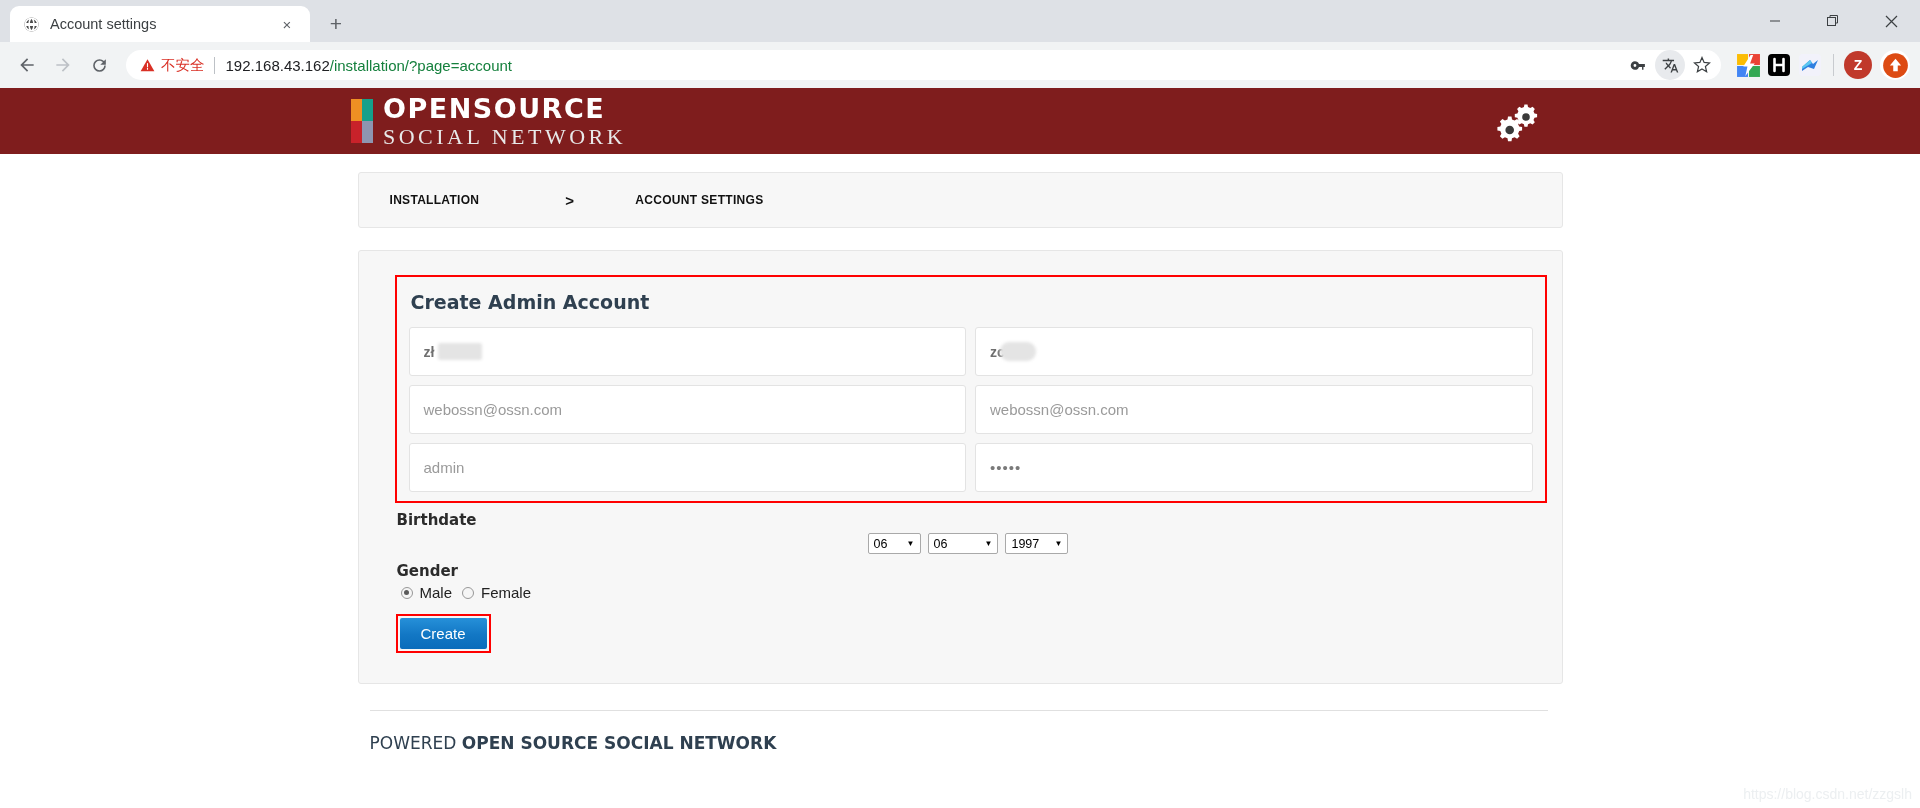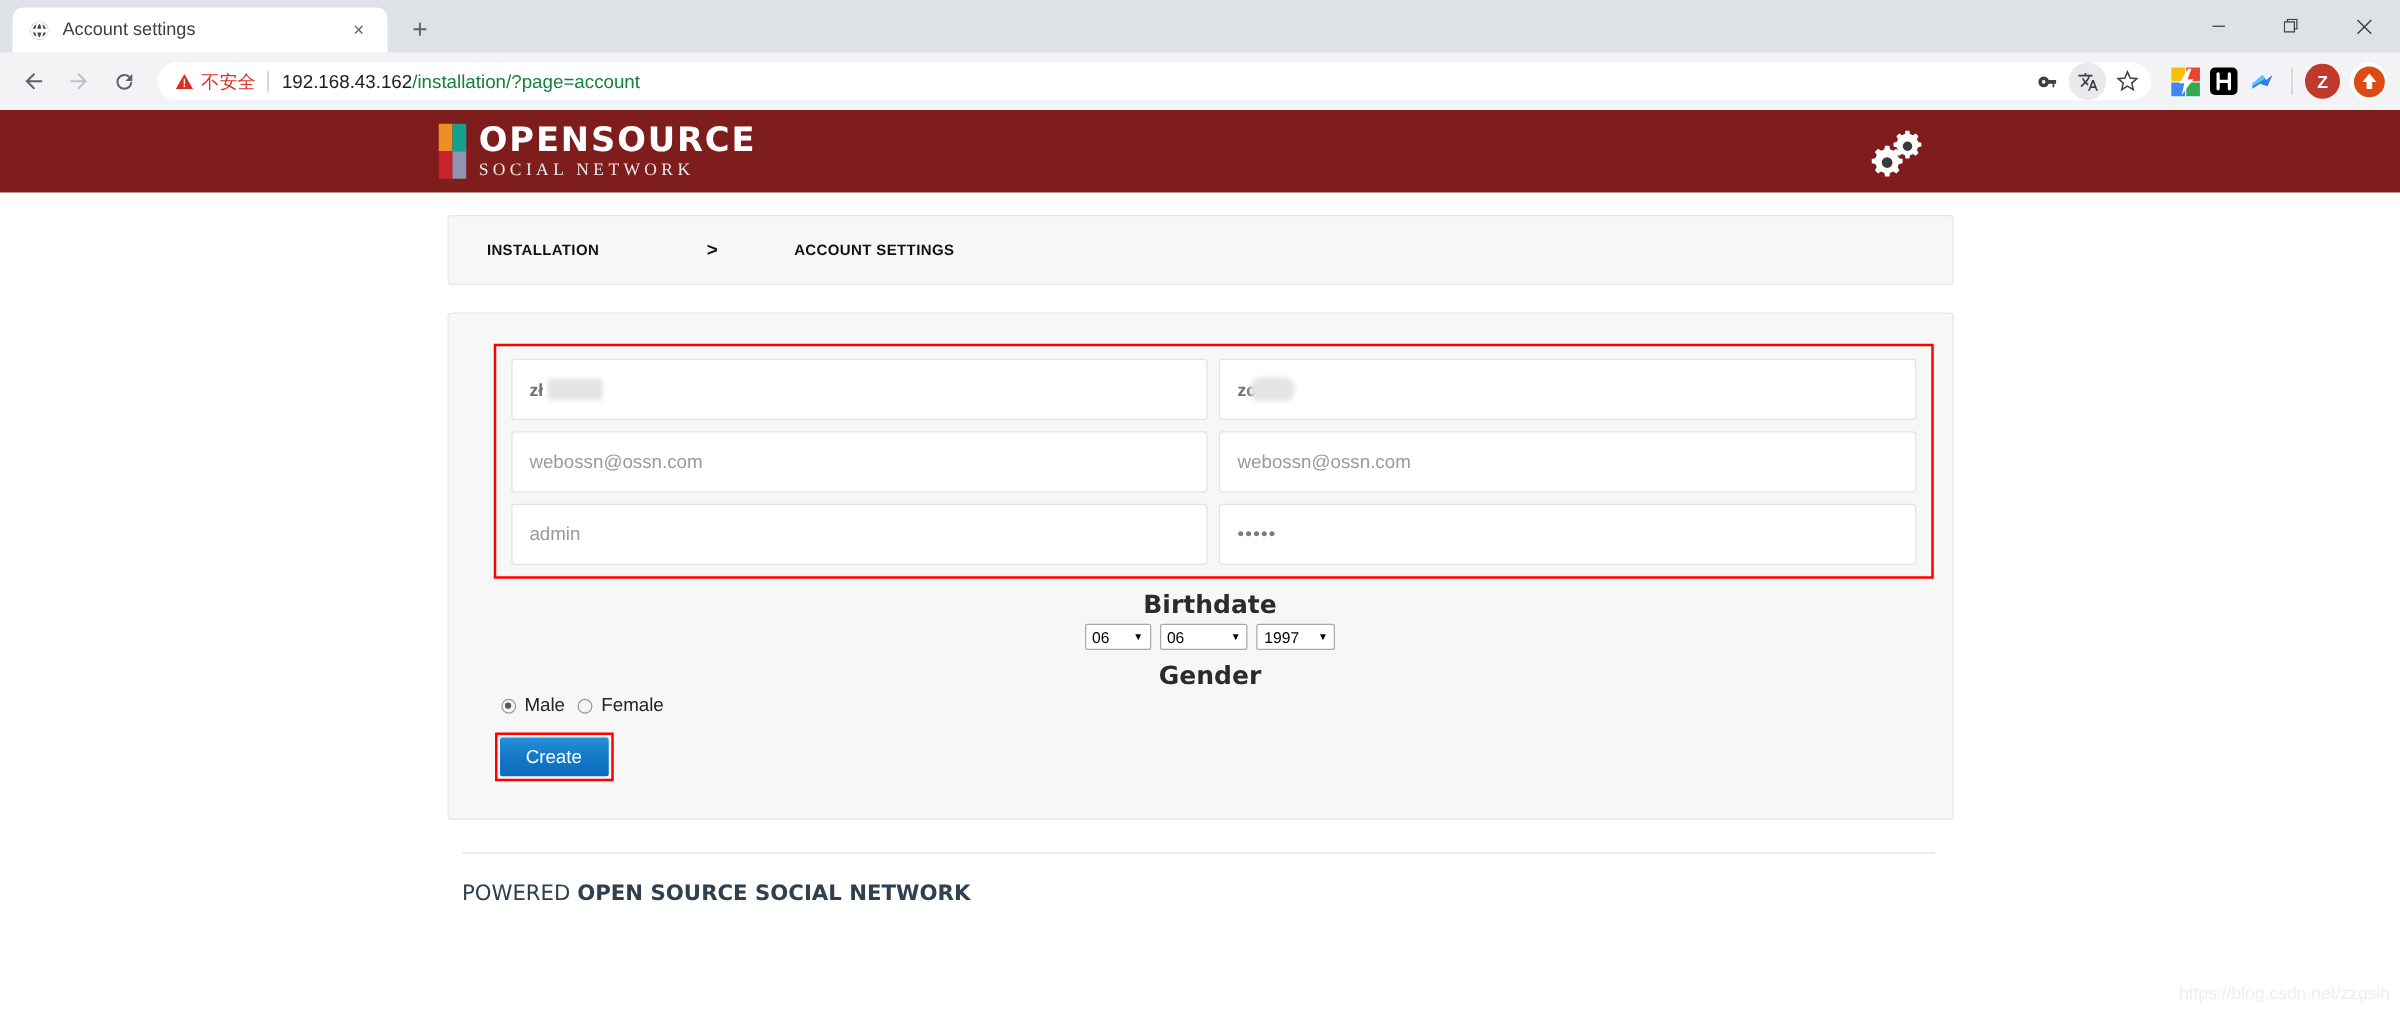--- a/index.html
+++ b/index.html
@@ -169,21 +169,21 @@
   .logo-text { display: flex; flex-direction: column; line-height: 1; }
   .logo-main {
     font-family: "DejaVu Sans", sans-serif;
     font-weight: bold;
     font-size: 27px;
     letter-spacing: 1.5px;
     color: #ffffff;
   }
   .logo-sub {
     font-family: "Liberation Serif", serif;
-    font-size: 14px;
+    font-size: 22px;
     letter-spacing: 3.5px;
     color: #e8e8e8;
     margin-top: 4px;
   }
   .gears {
     position: absolute;
     right: 380px;
     top: 14px;
     width: 44px; height: 40px;
   }
@@ -258,26 +258,25 @@
     background: #e4e4e4;
     border-radius: 2px;
     filter: blur(1.5px);
   }
   .redact.r2 { left: 24px; width: 36px; height: 19px; border-radius: 9px; }
   .pwd-dots {
     font-size: 15px; color: #7a7a7a; letter-spacing: 1px;
   }
 
   .sub-label {
-    font-size: 20px;
+    font-size: 15px;
     font-weight: bold;
     color: #2b2b2b;
     font-family: "DejaVu Sans", sans-serif;
     margin: 8px 0 4px 16px;
-    text-align: center;
   }
   .selects { display: flex; gap: 7px; margin-left: 16px; justify-content: center; }
   .sel {
     border: 1px solid #a9a9a9;
     background: #ffffff;
     border-radius: 2px;
     height: 21px;
     display: flex; align-items: center;
     padding: 0 5px;
     font-size: 12.5px;
@@ -499,20 +498,21 @@
 
       <div class="breadcrumb-box">
         <span class="crumb">INSTALLATION</span>
         <span class="crumb-sep">&gt;</span>
         <span class="crumb">ACCOUNT SETTINGS</span>
       </div>
 
       <div class="panel">
 
         <div class="redbox">
+          <div class="form-title">Create Admin Account</div>
 
           <div class="row">
             <div class="field">
               <span class="ph dark">zł</span>
               <span class="redact"></span>
             </div>
             <div class="field">
               <span class="ph dark">zc</span>
               <span class="redact r2"></span>
             </div>

